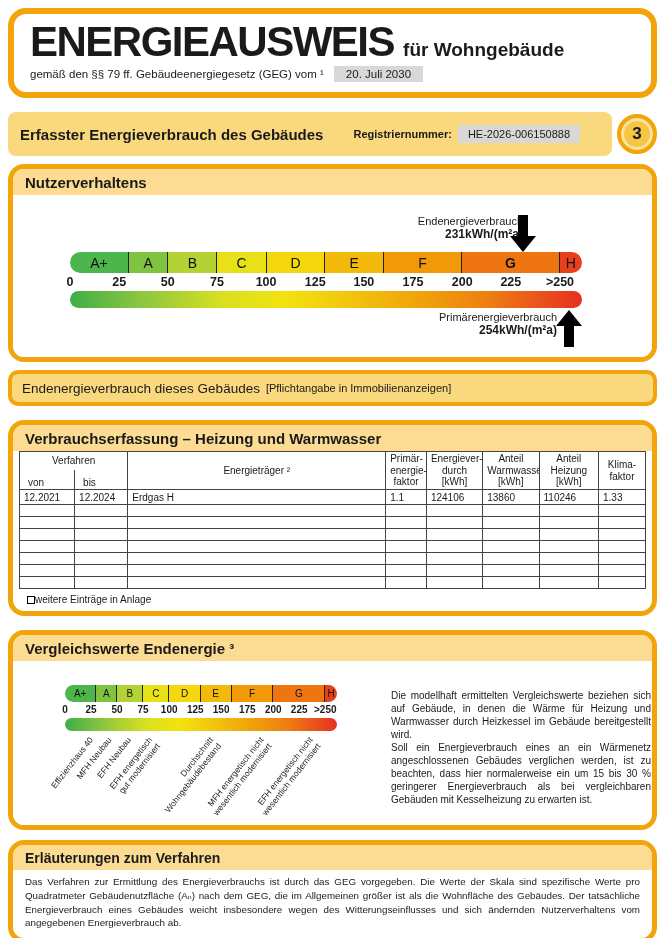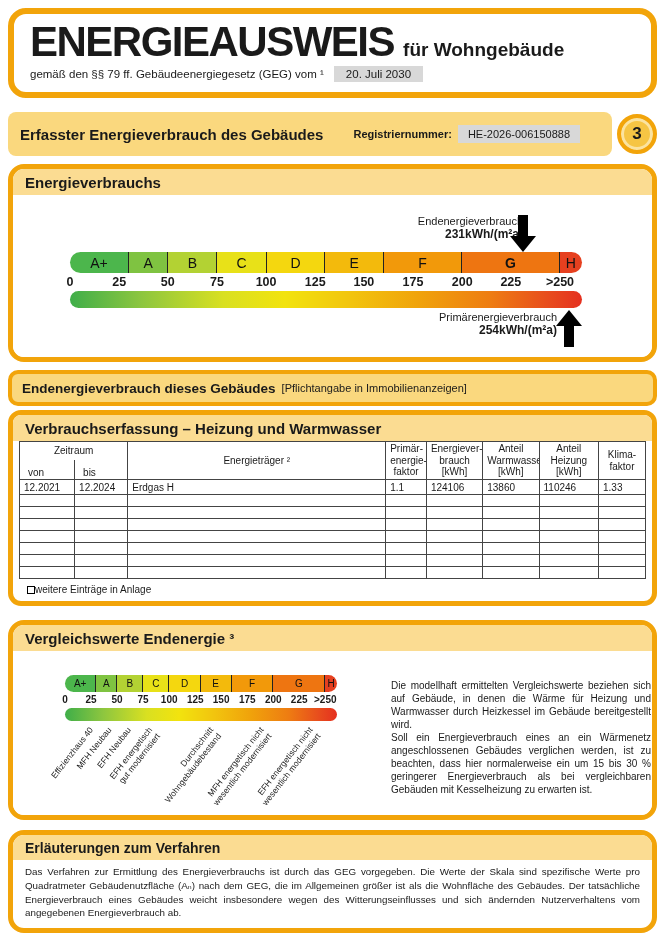--- a/index.html
+++ b/index.html
@@ -69,28 +69,28 @@
   .arrow { position:absolute; display:flex; flex-direction:column; align-items:center; transform:translateX(-50%); }
   .arrow .shaft { width:10px; height:21px; background:#000; }
   .arrow .head-down { width:0; height:0; border-left:13px solid transparent; border-right:13px solid transparent; border-top:16px solid #000; }
   .arrow .head-up { width:0; height:0; border-left:13px solid transparent; border-right:13px solid transparent; border-bottom:16px solid #000; }
   .arrow-down { left:88.4%; top:-37px; }
   .arrow-up { left:97.5%; top:58px; }
 
   
   .end-strip { margin-top:8px; border:4px solid #f2a40a; border-radius:10px; background:#fad87e;
     display:flex; align-items:center; padding:4px 6px 4px 10px; height:36px; }
-  .end-label { font-weight:bold; font-size:13.5px; white-space:nowrap; }
+  .end-label { font-weight:normal; font-size:13.5px; white-space:nowrap; }
   .end-note { font-size:11px; margin-left:6px; white-space:nowrap; }
   .end-valuebox { flex:1; margin-left:8px; display:flex; align-items:center; justify-content:space-between; padding:3px 8px; }
   .end-value { font-size:11.5px; }
   .end-unit { font-weight:bold; font-size:12px; }
 
   
-  .vb-box { margin-top:4px;border-radius:13px; }
+  .vb-box { margin-top:14px; }
   .vb-content { padding:0 6px 4px 6px; }
   table.vtable { border-collapse:collapse; width:100%; table-layout:fixed; border:1.5px solid #333; }
   table.vtable td { border:1px solid #444; font-size:10px; padding:1px 4px; overflow:hidden; }
   .th { font-size:9.3px; text-align:center; vertical-align:middle; white-space:pre-line; line-height:1.15; }
   .th-zeitraum { border-bottom:none !important; height:18px; }
   .hrow2 .th { border-top:none !important; height:20px; text-align:left; vertical-align:bottom; padding-left:8px; }
   .drow td { height:15px; }
   .empty-row td { height:12px; }
   .chk-row { display:flex; align-items:center; gap:0; font-size:10px; padding:5px 6px 2px 8px; }
   .checkbox { width:8px; height:8px; border:1.2px solid #000; display:inline-block; background:#fff; }
@@ -137,21 +137,21 @@
   <div class="sectionbar-row">
     <div class="section-bar">
       <span class="sb-title">Erfasster Energieverbrauch des Gebäudes</span>
       <span class="sb-reg-label">Registriernummer:</span>
       <span class="sb-reg-value gray-box">HE-2026-006150888</span>
     </div>
     <div class="page-badge">3</div>
   </div>
 
   <div class="obox ev-box">
-    <div class="obox-header">Energieverbrauchs</div>
+    <div class="obox-header">Nutzerverhaltens</div>
     <div class="ev-content">
 
       <div class="ene-legend">
         <div class="legend-l1">Endenergieverbrauch</div>
         <div class="legend-l2">231kWh/(m²a)</div>
       </div>
       <div class="prim-legend">
         <div class="legend-l1">Primärenergieverbrauch</div>
         <div class="legend-l2">254kWh/(m²a)</div>
       </div>
@@ -208,27 +208,27 @@
             <col style="width:8.5%">
             <col style="width:41.2%">
             <col style="width:6.5%">
           <col style="width:9%">
             <col style="width:9%">
             <col style="width:9.5%">
             <col style="width:7.5%">
         </colgroup>
         <tbody>
           <tr class="hrow1">
-            <td colspan="2" class="th th-zeitraum">Zeitraum</td>
+            <td colspan="2" class="th th-zeitraum">Verfahren</td>
             <td rowspan="2" class="th">Energieträger ²</td>
             <td rowspan="2" class="th">Primär-
 energie-
 faktor</td>
             <td rowspan="2" class="th">Energiever-
-brauch
+durch
 [kWh]</td>
             <td rowspan="2" class="th">Anteil
 Warmwasser
 [kWh]</td>
             <td rowspan="2" class="th">Anteil
 Heizung
 [kWh]</td>
             <td rowspan="2" class="th">Klima-
 faktor</td>
           </tr>

